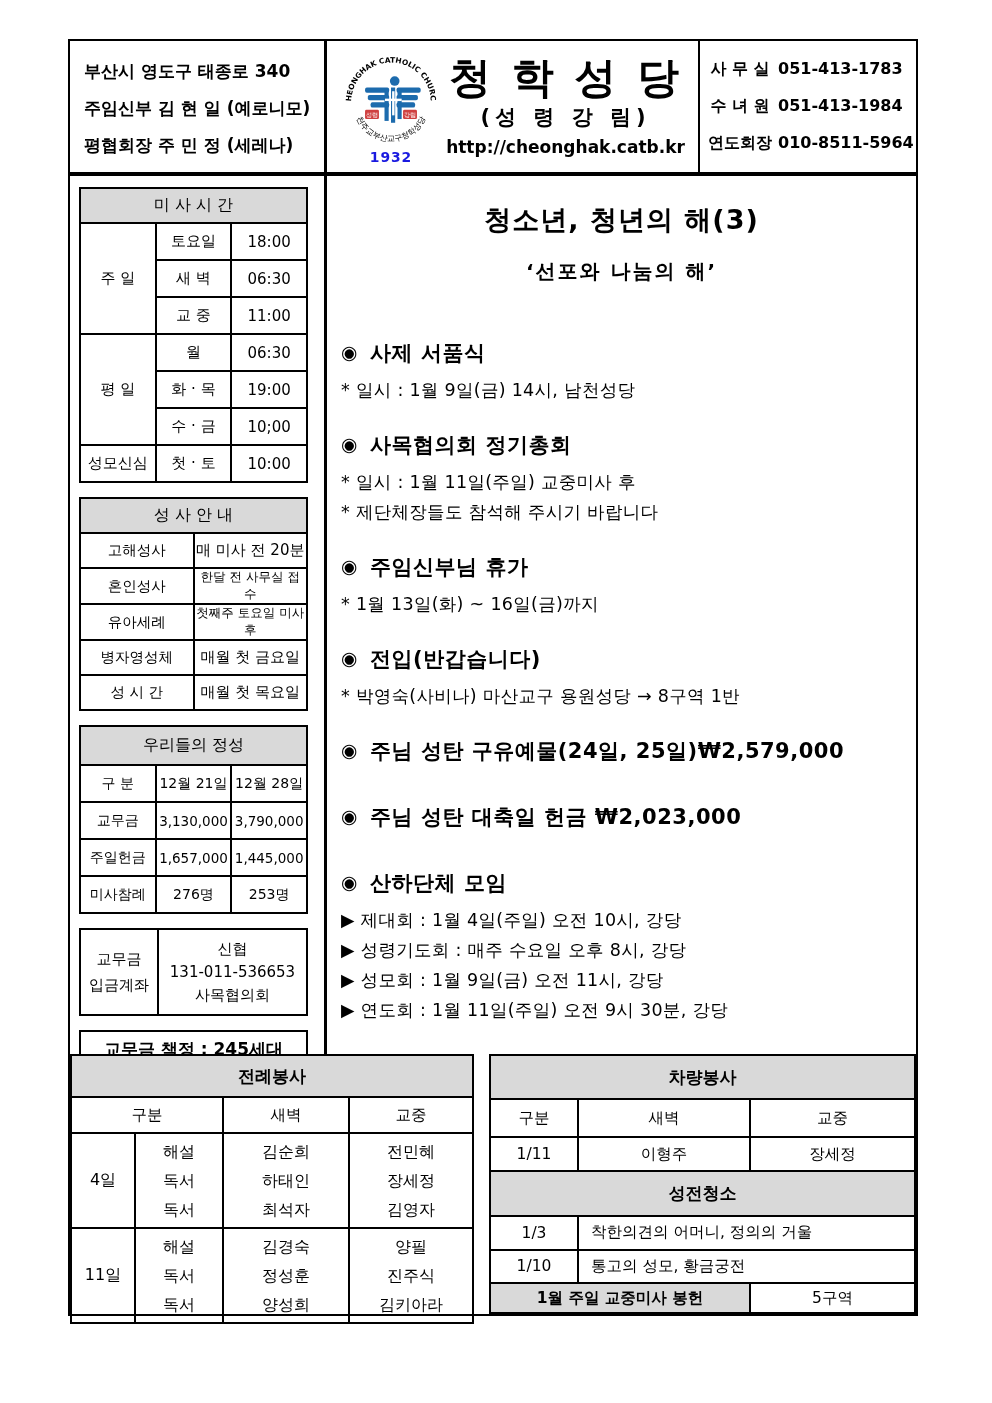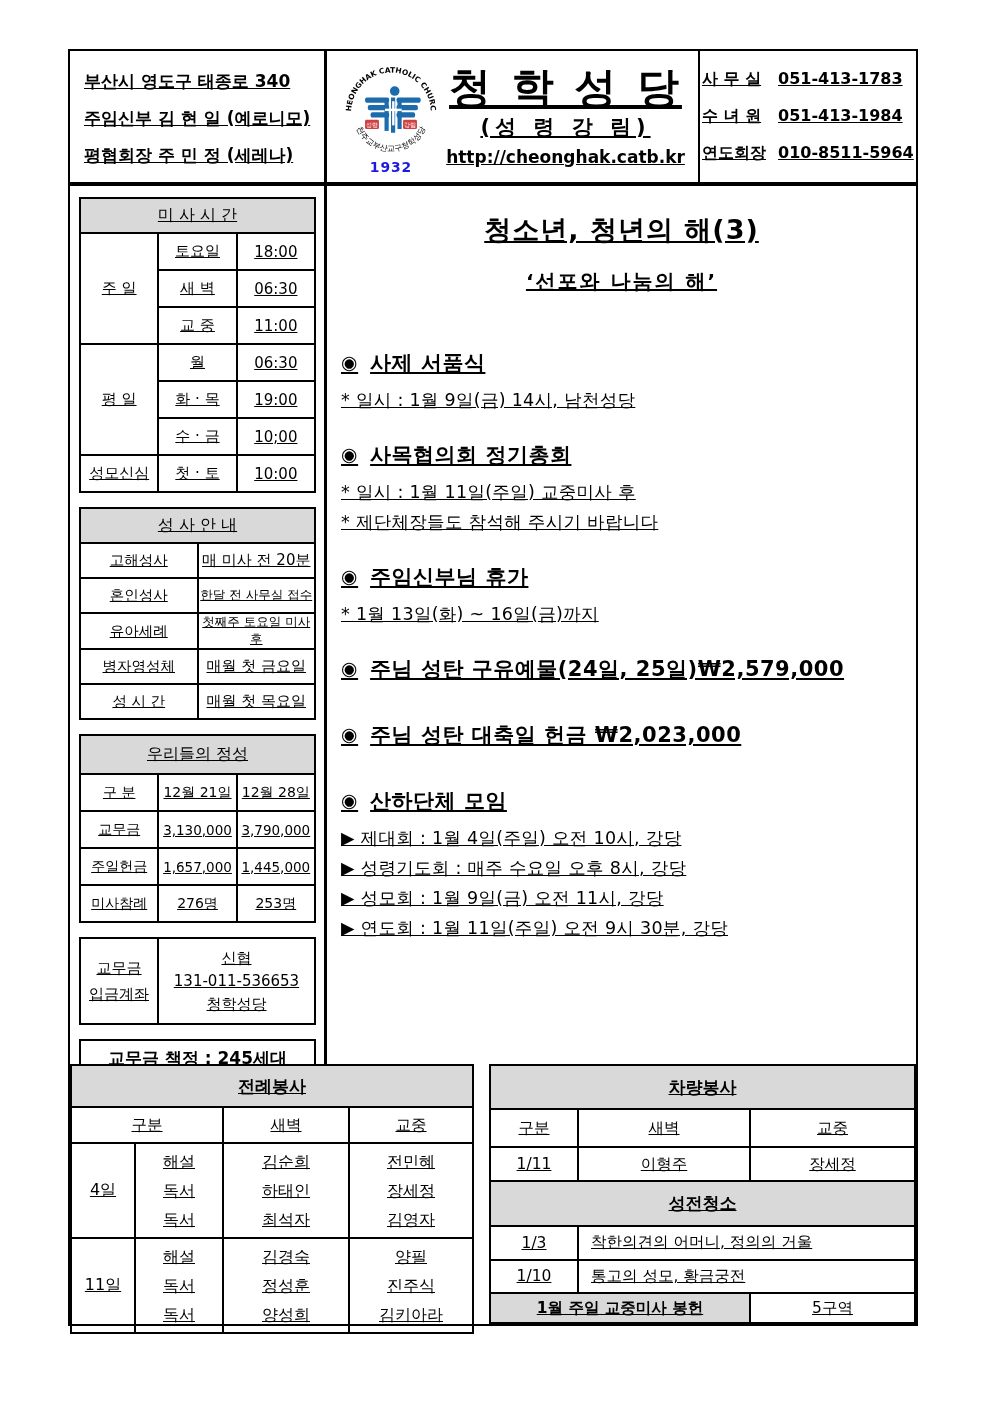--- a/index.html
+++ b/index.html
@@ -1,39 +1,39 @@
 <!DOCTYPE html>
 <html lang="ko"><head>
 <meta charset="utf-8">
 <style>
   html,body{margin:0;padding:0;}
   body{
     width:992px;height:1403px;background:#ffffff;color:#000;
     font-family:"DejaVu Sans",sans-serif;position:relative;
   }
-  .frame{position:absolute;left:68px;top:49px;width:850px;border:2px solid #000;box-sizing:border-box;background:#fff;text-decoration:underline;}
+  .frame{position:absolute;left:68px;top:39px;width:850px;border:2px solid #000;box-sizing:border-box;background:#fff;}
 
   
   .header{display:flex;height:131px;border-bottom:4px solid #000;}
   .h-left{width:257px;border-right:3px solid #000;box-sizing:border-box;padding:12px 6px 0 14px;}
   .h-left .line{font-weight:bold;font-size:17px;line-height:37px;white-space:nowrap;}
   .h-center{flex:1;display:flex;align-items:center;justify-content:center;gap:4px;border-right:2px solid #000;box-sizing:border-box;}
   .logo-wrap{width:102px;height:126px;flex:0 0 auto;}
   .h-titleblock{text-align:center;}
   .church-name{font-size:42px;font-weight:800;letter-spacing:3px;line-height:1.05;white-space:nowrap;}
   .church-sub{font-size:21px;font-weight:600;letter-spacing:5px;margin-top:2px;white-space:nowrap;}
   .church-web{font-size:17px;font-weight:bold;margin-top:6px;white-space:nowrap;}
   .h-right{width:216px;box-sizing:border-box;padding:9px 4px 0 2px;}
   .contact{display:flex;font-weight:bold;font-size:16px;line-height:37px;white-space:nowrap;}
-  .contact .lbl{min-width:76px;text-align:left;flex:0 0 auto;}
+  .contact .lbl{min-width:76px;text-align:center;flex:0 0 auto;}
   .contact .val{flex:1;text-align:left;}
 
   
   .bodyrow{display:flex;height:878px;}
-  .sidebar{width:257px;border-right:3px solid #000;box-sizing:border-box;padding:11px 8px 0 9px;}
+  .sidebar{width:257px;border-right:3px solid #000;box-sizing:border-box;padding:11px 16px 0 9px;}
   .sidebar table{width:100%;border-collapse:collapse;table-layout:fixed;margin-bottom:14px;}
   .sidebar th,.sidebar td{border:2px solid #000;text-align:center;font-weight:normal;font-size:15px;padding:0;overflow:hidden;}
   .sidebar th.ttl{background:#d9d9d9;height:33px;font-size:16px;}
   .t-mass td{height:35px;}
   .t-sacrament td{height:33px;}
   .t-sacrament td.small{font-size:12.5px;}
   .t-sacrament td.lblc{width:82px;font-size:14.5px;}
   .t-devotion th.ttl{height:37px;}
   .t-devotion td{height:35px;font-size:14px;}
   .t-devotion td.num{font-size:13.5px;}
@@ -244,21 +244,21 @@
       <table class="t-account">
         <tbody>
             <tr>
           <td class="lbl2">
             <div>교무금</div>
             <div>입금계좌</div>
           </td>
           <td class="val3">
             <div>신협</div>
             <div>131-011-536653</div>
-            <div>청학성당</div>
+            <div>사목협의회</div>
           </td>
         </tr>
       </tbody>
         </table>
 
       <div class="quota-box">교무금 책정 : 245세대</div>
     </div>
 
     <div class="content">
       <div class="m-title">청소년, 청년의 해(3)</div>
@@ -281,20 +281,26 @@
           </div>
         </div>
 
         <div class="section">
           <div class="s-head"><span class="bullet">◉</span><span>주임신부님 휴가</span></div>
           <div class="s-lines">
             <div class="s-line">* 1월 13일(화) ~ 16일(금)까지</div>
           </div>
         </div>
 
+        <div class="section">
+          <div class="s-head"><span class="bullet">◉</span><span>전입(반갑습니다)</span></div>
+          <div class="s-lines">
+            <div class="s-line">* 박영숙(사비나) 마산교구 용원성당 → 8구역 1반</div>
+          </div>
+        </div>
 
         <div class="section gap-lg">
           <div class="s-head"><span class="bullet">◉</span><span>주님 성탄 구유예물(24일, 25일)₩2,579,000</span></div>
         </div>
 
         <div class="section gap-lg">
           <div class="s-head"><span class="bullet">◉</span><span>주님 성탄 대축일 헌금 ₩2,023,000</span></div>
         </div>
 
         <div class="section">

